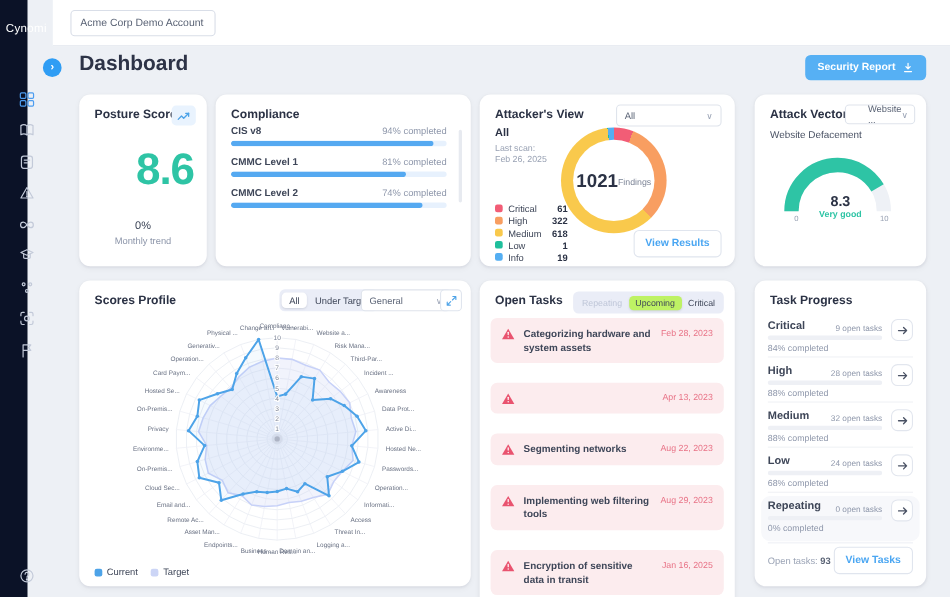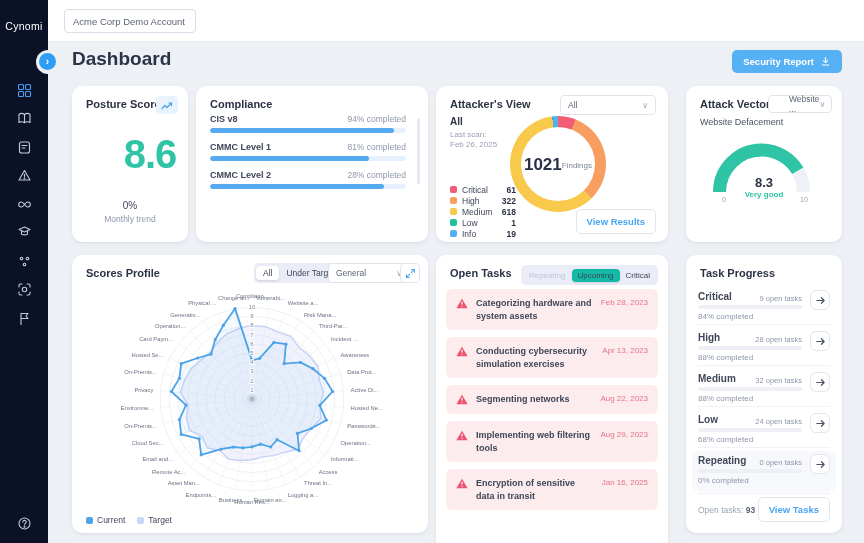--- a/index.html
+++ b/index.html
@@ -1,20 +1,20 @@
 <!DOCTYPE html>
 <html><head>
 <meta charset="utf-8">
 <style>
   html,body{margin:0;padding:0;background:#e6e9f0;}
   *{box-sizing:border-box;font-family:"Liberation Sans",sans-serif;}
   .app{position:relative;width:864px;height:543px;background:#edf0f5;overflow:hidden;}
 
   
-  .sidebar{position:absolute;left:0;top:0;width:48px;height:543px;background:#0b1227;z-index:5;}
+  .sidebar{position:absolute;left:0;top:0;width:25px;height:543px;background:#0b1227;z-index:5;}
   .brand{position:absolute;top:20px;left:0;width:48px;text-align:center;color:#fff;font-size:10.5px;font-weight:400;letter-spacing:.3px;}
   .side-icons{position:absolute;top:76px;left:0;width:48px;}
   .side-item{width:48px;height:28.5px;display:flex;align-items:center;justify-content:center;cursor:pointer;}
   .side-help{position:absolute;bottom:12px;left:0;width:48px;display:flex;justify-content:center;}
   .notch{position:absolute;left:36px;top:50px;width:24px;height:24px;background:#edf0f5;border-radius:50%;z-index:6;}
   .collapse{position:absolute;left:39px;top:53px;width:17px;height:17px;background:#2f9df4;border-radius:50%;z-index:7;color:#fff;font-size:10px;display:flex;align-items:center;justify-content:center;cursor:pointer;font-weight:700;}
 
   
   .topbar{position:absolute;left:48px;top:0;right:0;height:42px;background:#fff;border-bottom:1px solid #e7eaf1;z-index:4;}
   .account-input{position:absolute;left:16px;top:9px;width:132px;height:24px;border:1px solid #d9dee8;border-radius:4px;font-size:9.5px;color:#5a6375;padding:0 8px;background:#fff;}
@@ -76,22 +76,22 @@
   .expand-btn{position:absolute;right:8px;top:8px;width:20px;height:20px;border:1px solid #e0e5ee;border-radius:4px;background:#fff;display:flex;align-items:center;justify-content:center;cursor:pointer;}
   .radar-wrap{position:absolute;left:0;top:24px;width:356px;height:226px;}
   .sp-legend{position:absolute;left:14px;bottom:8px;display:flex;align-items:center;gap:12px;}
   .sp-leg-item{display:flex;align-items:center;gap:4px;font-size:8.5px;color:#3e4658;}
   .sp-leg-sq{width:7px;height:7px;border-radius:2px;}
 
   
   .tabs{position:absolute;right:10px;top:10px;height:20px;background:#eaedf7;border-radius:5px;display:flex;align-items:center;padding:2px;}
   .tab{font-size:8px;padding:2px 6px;border-radius:4px;color:#3e4658;cursor:pointer;white-space:nowrap;}
   .tab.disabled{color:#bfc6d8;}
-  .tab.on{background:#14b8a6;box-shadow:0 1px 2px rgba(16,24,40,.12);}
-  .task-list{position:absolute;left:10px;right:10px;top:34px;display:flex;flex-direction:column;gap:7px;}
+  .tab.on{background:#bef264;box-shadow:0 1px 2px rgba(16,24,40,.12);}
+  .task-list{position:absolute;left:10px;right:10px;top:34px;display:flex;flex-direction:column;gap:18px;}
   .task-item{background:#fcecee;border-radius:6px;padding:8px 10px;display:flex;align-items:flex-start;gap:8px;cursor:pointer;}
   .task-title{font-size:9px;font-weight:700;color:#3e4658;line-height:1.4;width:122px;}
   .task-date{margin-left:auto;font-size:8px;color:#e87286;white-space:nowrap;padding-top:1px;}
 
   
   .p-rows{position:absolute;left:12px;right:12px;top:32px;}
   .p-row{position:relative;height:41px;}
   .p-row .divider{position:absolute;left:0;right:0;bottom:3px;border-bottom:1px solid #f0f2f6;}
   .p-lbl{position:absolute;left:0;top:4px;font-size:10px;font-weight:700;color:#3e4658;}
   .p-open{position:absolute;right:28px;top:7px;font-size:7.5px;color:#8d96aa;}
@@ -227,21 +227,21 @@
             <span class="comp-name">CMMC Level 1</span>
             <span class="comp-pct">81% completed</span>
           </div>
           <div class="comp-track">
             <div class="comp-fill" style="width:81%"></div>
           </div>
         </div>
         <div class="comp-row">
           <div class="comp-head">
             <span class="comp-name">CMMC Level 2</span>
-            <span class="comp-pct">28% completed</span>
+            <span class="comp-pct">74% completed</span>
           </div>
           <div class="comp-track">
             <div class="comp-fill" style="width:89%"></div>
           </div>
         </div>
       </div>
     <div class="comp-scroll"></div>
   </div>
 
   <div class="card" style="left:436px;top:86px;width:232px;height:156px;">
@@ -477,21 +477,20 @@
           </svg>
           <span class="task-title">Categorizing hardware and system assets</span>
           <span class="task-date">Feb 28, 2023</span>
         </div>
         <div class="task-item">
           <svg width="12" height="11" viewBox="0 0 12 11" style="flex:none;margin-top:1px;">
             <path d="M6 0.8 11.6 10.3H0.4Z" fill="#e9536f"></path>
             <rect x="5.45" y="3.6" width="1.1" height="3.1" rx="0.55" fill="#fff"></rect>
             <circle cx="6" cy="8.3" r="0.65" fill="#fff"></circle>
           </svg>
-          <span class="task-title">Conducting cybersecurity simulation exercises</span>
           <span class="task-date">Apr 13, 2023</span>
         </div>
         <div class="task-item">
           <svg width="12" height="11" viewBox="0 0 12 11" style="flex:none;margin-top:1px;">
             <path d="M6 0.8 11.6 10.3H0.4Z" fill="#e9536f"></path>
             <rect x="5.45" y="3.6" width="1.1" height="3.1" rx="0.55" fill="#fff"></rect>
             <circle cx="6" cy="8.3" r="0.65" fill="#fff"></circle>
           </svg>
           <span class="task-title">Segmenting networks</span>
           <span class="task-date">Aug 22, 2023</span>

